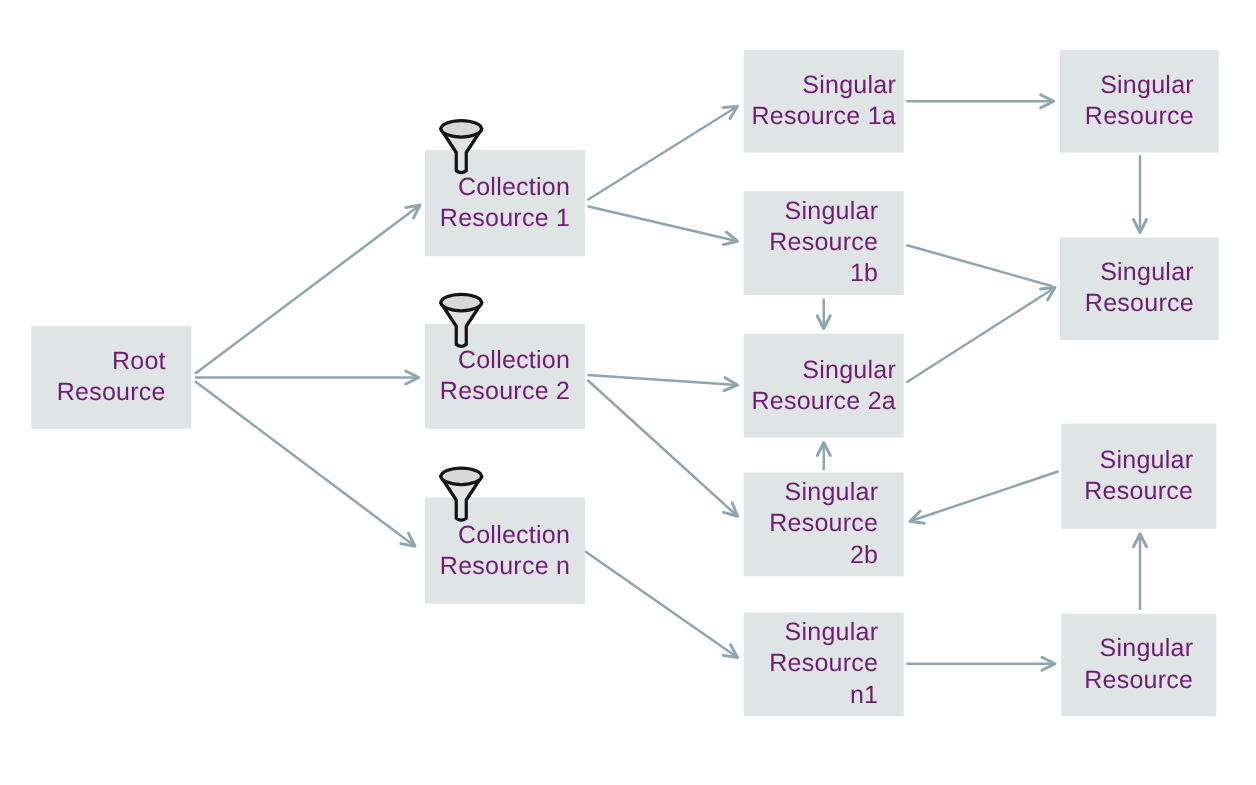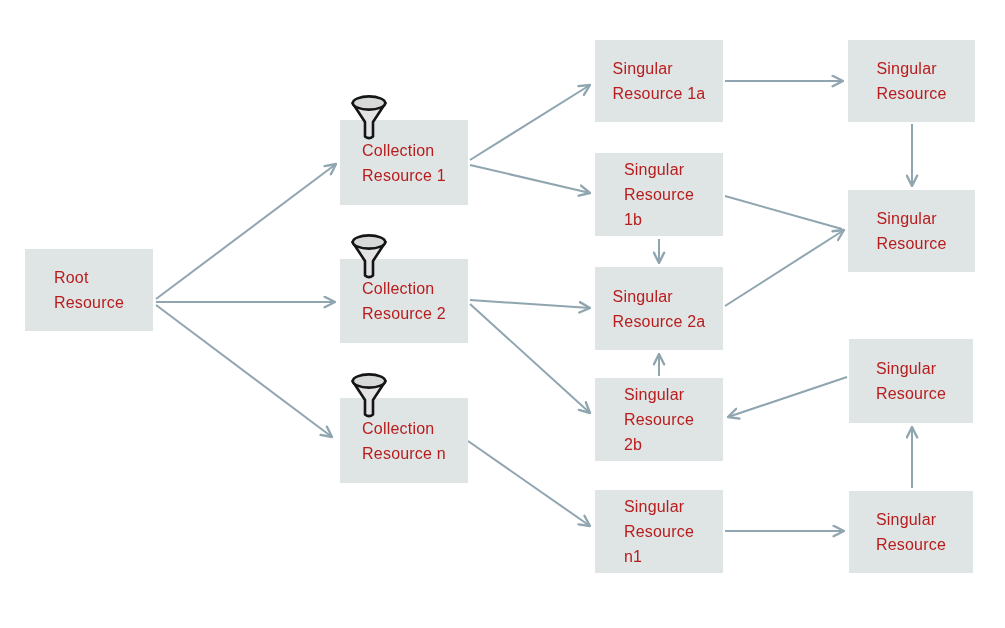--- a/index.html
+++ b/index.html
@@ -27,24 +27,24 @@
     position: absolute;
     background: var(--node-fill, #dfe4e5);
     display: flex;
     align-items: center;
     justify-content: center;
     box-sizing: border-box;
   }
   .node-label {
     display: block;
     white-space: pre-line;
-    text-align: left;
-    font-size: 16px;
+    text-align: right;
+    font-size: 20px;
     line-height: 25px;
-    color: #b91c1c;
+    color: #701a75;
     letter-spacing: 0.2px;
   }
   .funnel {
     position: absolute;
     top: -26px;
     left: 10px;
   }
 </style>
 </head>
 <body>
@@ -67,21 +67,21 @@
       <line x1="725" y1="81" x2="843" y2="81" stroke="#8fa5af" stroke-width="2" marker-end="url(#ah)"></line>
       <line x1="912" y1="124" x2="912" y2="186" stroke="#8fa5af" stroke-width="2" marker-end="url(#ah)"></line>
       <line x1="725" y1="196" x2="842" y2="229" stroke="#8fa5af" stroke-width="2"></line>
       <line x1="725" y1="306" x2="844" y2="230" stroke="#8fa5af" stroke-width="2" marker-end="url(#ah)"></line>
       <line x1="659" y1="239" x2="659" y2="263" stroke="#8fa5af" stroke-width="2" marker-end="url(#ah)"></line>
       <line x1="659" y1="376" x2="659" y2="354" stroke="#8fa5af" stroke-width="2" marker-end="url(#ah)"></line>
       <line x1="847" y1="377" x2="728" y2="417" stroke="#8fa5af" stroke-width="2" marker-end="url(#ah)"></line>
       <line x1="912" y1="488" x2="912" y2="427" stroke="#8fa5af" stroke-width="2" marker-end="url(#ah)"></line>
       <line x1="725" y1="531" x2="844" y2="531" stroke="#8fa5af" stroke-width="2" marker-end="url(#ah)"></line>
     </svg>
-<div class="node" style="left: 25px; top: 249px; width: 128px; height: 82px;">
+<div class="node" style="left: 25px; top: 261px; width: 128px; height: 82px;">
       <span class="node-label">Root
 Resource</span>
     </div>
     <div class="node" style="left: 340px; top: 120px; width: 128px; height: 85px;">
       <svg class="funnel" width="38" height="48" viewBox="0 0 38 48" xmlns="http://www.w3.org/2000/svg">
         <path d="M2.5 9 L35.5 9 L23 28 L23 42.5 Q19 45.8 15 42.5 L15 28 Z" fill="#e3e3e3" stroke="#151515" stroke-width="2.6" stroke-linejoin="round"></path>
         <ellipse cx="19" cy="9" rx="16.2" ry="6.6" fill="#d7d9d9" stroke="#151515" stroke-width="2.6"></ellipse>
       </svg>
       <span class="node-label">Collection
 Resource 1</span>

